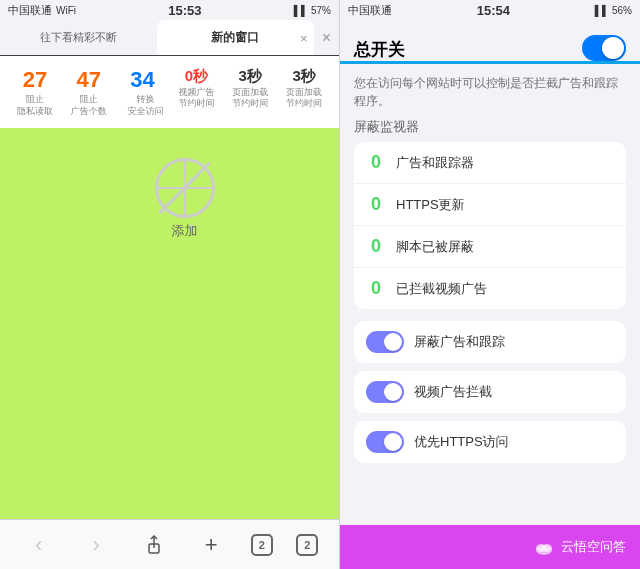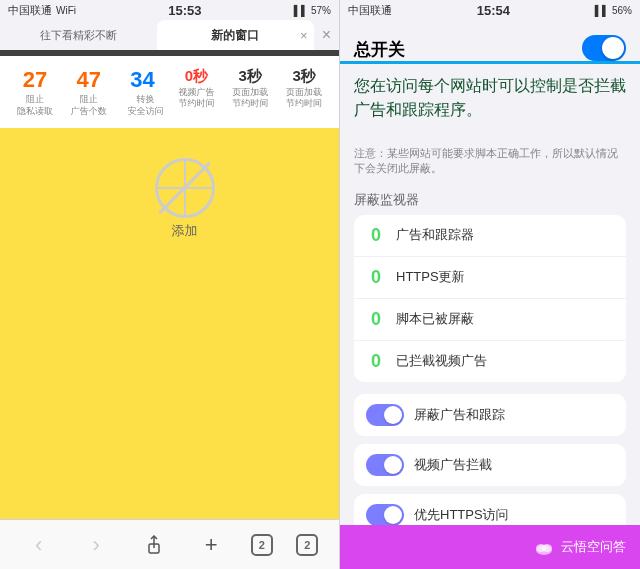--- a/index.html
+++ b/index.html
@@ -55,21 +55,21 @@
     }
     .cancel-btn {
       font-size: 14px; color: #007aff; cursor: pointer; white-space: nowrap; padding: 4px 4px;
     }
 
     
     .tab-bar {
       height: 36px;
       background: #f2f2f7;
       display: flex;
-      border-bottom: 6px solid #404040;
+      border-bottom: 1px solid #404040;
     }
     .tab-item {
       flex: 1;
       display: flex;
       align-items: center;
       justify-content: center;
       font-size: 12px;
       color: #666;
       cursor: pointer;
       position: relative;
@@ -118,21 +118,21 @@
       font-size: 9px;
       color: #888;
       text-align: center;
       margin-top: 2px;
       line-height: 1.3;
     }
 
     
     .content-area {
       flex: 1;
-      background: #fde047;
+      background: #bef264;
       display: flex;
       flex-direction: column;
       align-items: center;
       justify-content: flex-start;
       padding-top: 30px;
       padding-left: 30px;
     }
     .globe-icon {
       width: 60px; height: 60px;
       border: 3px solid #ccc;
@@ -261,24 +261,24 @@
       box-shadow: 0 1px 3px rgba(0,0,0,0.3);
     }
 
     
     .right-content {
       flex: 1;
       overflow-y: auto;
       padding: 10px 14px;
     }
     .right-description {
-      font-size: 16px;
-      color: #14532d;
+      font-size: 12px;
+      color: #737373;
       line-height: 1.5;
-      margin-bottom: 24px;
+      margin-bottom: 8px;
     }
     .right-note {
       font-size: 11px;
       color: #888;
       line-height: 1.4;
       margin-bottom: 14px;
     }
     .section-title {
       font-size: 13px;
       color: #666;
@@ -468,21 +468,20 @@
     </div>
   </div>
 
   <div class="right-header">
     <span class="right-title">总开关</span>
     <div class="toggle-switch"></div>
   </div>
 
   <div class="right-content">
     <p class="right-description">您在访问每个网站时可以控制是否拦截广告和跟踪程序。</p>
-    <p class="right-note">注意：某些网站可能要求脚本正确工作，所以默认情况下会关闭此屏蔽。</p>
 
     <div class="section-title">屏蔽监视器</div>
     <div class="card-block">
       <div class="card-row">
         <span class="card-count">0</span>
         <span class="card-label">广告和跟踪器</span>
       </div>
       <div class="card-row">
         <span class="card-count">0</span>
         <span class="card-label">HTTPS更新</span>

